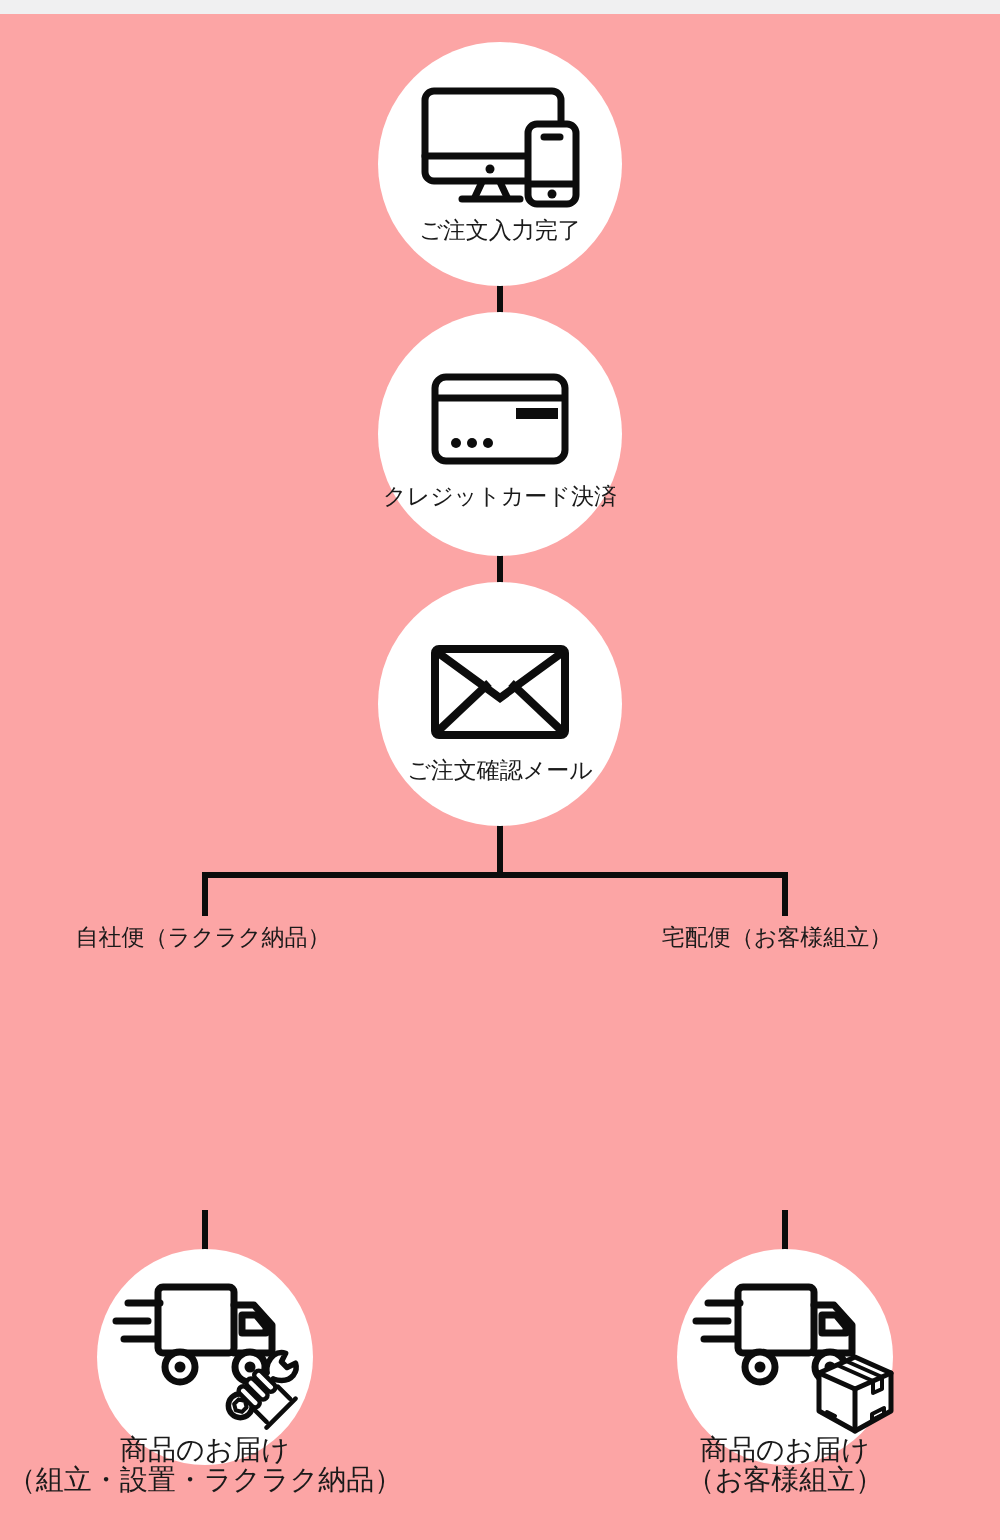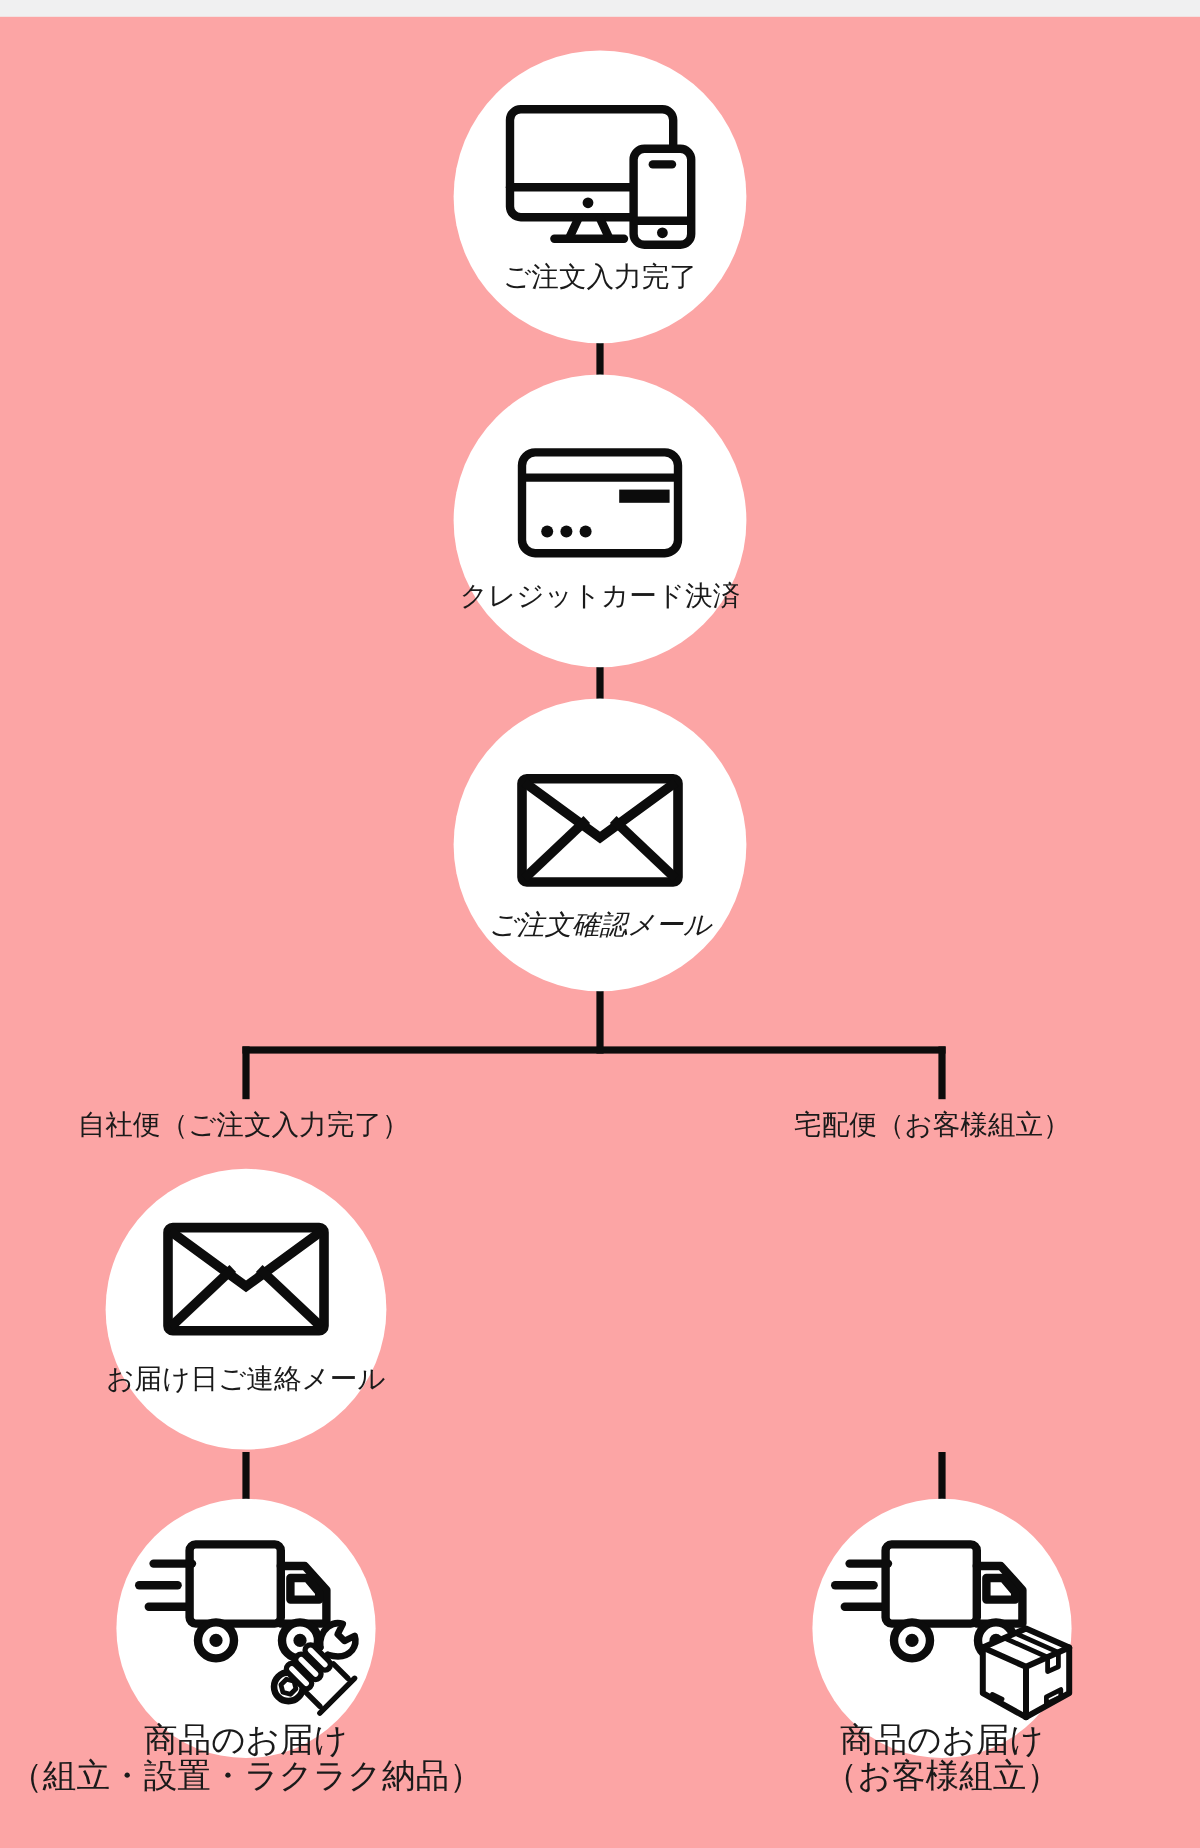--- a/index.html
+++ b/index.html
@@ -54,46 +54,35 @@
         <line x1="5" y1="26" x2="135" y2="26"></line>
         <rect x="86" y="36" width="42" height="11" fill="#0c0c0c" stroke="none"></rect>
         <circle cx="26" cy="71" r="5" fill="#0c0c0c" stroke="none"></circle>
         <circle cx="42" cy="71" r="5" fill="#0c0c0c" stroke="none"></circle>
         <circle cx="58" cy="71" r="5" fill="#0c0c0c" stroke="none"></circle>
       </g>
     </svg>
     <div class="caption" style="top:171px;">クレジットカード決済</div>
   </div>
 
-  <div class="circle c-big" style="left:378px;top:568px;font-style:italic;">
+  <div class="circle c-big" style="left:378px;top:568px;">
     <svg class="icon" style="left:52px;top:62px;" width="140" height="96" viewBox="0 0 140 96">
       <g fill="none" stroke="#0c0c0c" stroke-width="8">
         <rect x="5" y="5" width="130" height="86" rx="4"></rect>
         <path d="M7,8 L70,54 L133,8"></path>
         <path d="M7,88 L59,39"></path>
         <path d="M133,88 L81,39"></path>
       </g>
     </svg>
     <div class="caption" style="top:175px;">ご注文確認メール</div>
   </div>
 
-  <div class="branch-label" style="left:203px;top:910px;">自社便（ご注文入力完了）</div>
+  <div class="branch-label" style="left:203px;top:910px;">自社便（ラクラク納品）</div>
   <div class="branch-label" style="left:777px;top:910px;">宅配便（お客様組立）</div>
 
-  <div class="circle c-mid" style="left:88px;top:960px;">
-    <svg class="icon" style="left:47px;top:44px;" width="140" height="96" viewBox="0 0 140 96">
-      <g fill="none" stroke="#0c0c0c" stroke-width="8">
-        <rect x="5" y="5" width="130" height="86" rx="4"></rect>
-        <path d="M7,8 L70,54 L133,8"></path>
-        <path d="M7,88 L59,39"></path>
-        <path d="M133,88 L81,39"></path>
-      </g>
-    </svg>
-    <div class="caption" style="top:162px;">お届け日ご連絡メール</div>
-  </div>
 
 
   <div class="circle c-small" style="left:97px;top:1235px;">
     <svg class="icon" style="left:13px;top:30px;" width="170" height="112" viewBox="0 0 170 112">
       <g fill="none" stroke="#0c0c0c" stroke-width="7" stroke-linejoin="round" stroke-linecap="round">
         <line x1="18" y1="24" x2="50" y2="24"></line>
         <line x1="6" y1="42" x2="38" y2="42"></line>
         <line x1="14" y1="60" x2="46" y2="60"></line>
         <rect x="48" y="8" width="76" height="66" rx="5"></rect>
         <path d="M124,26 L144,26 L162,46 L162,74 L124,74"></path>

